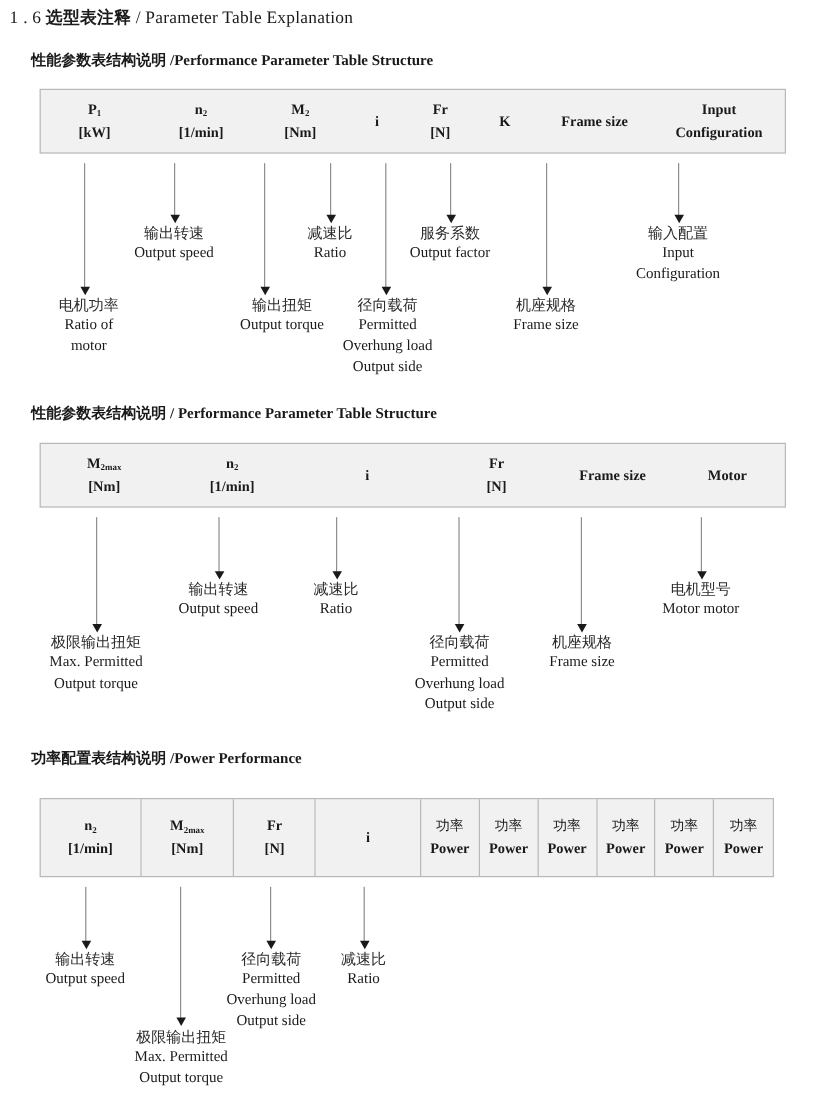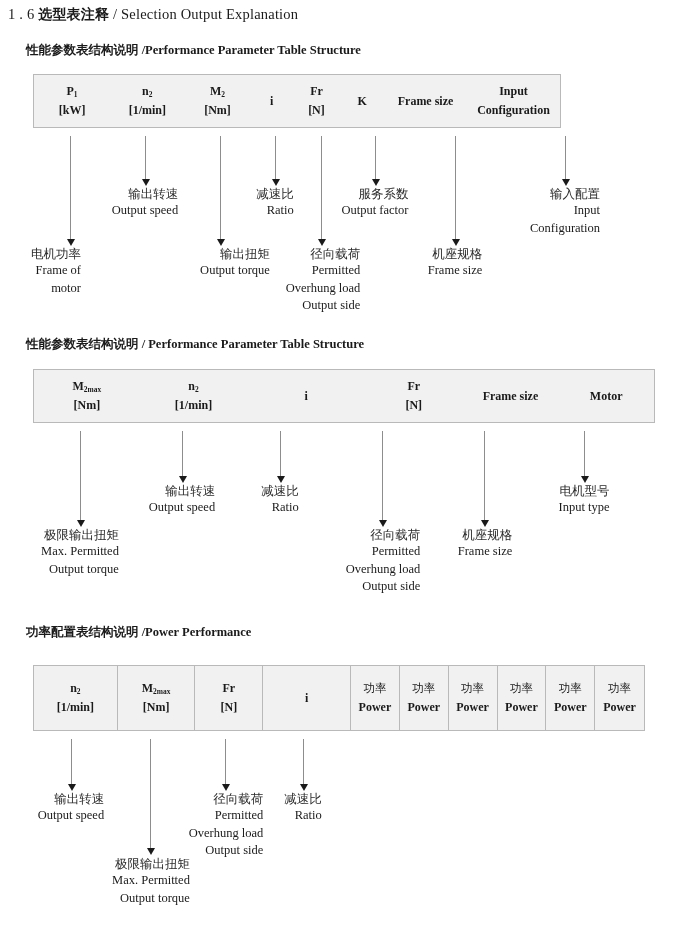--- a/index.html
+++ b/index.html
@@ -101,21 +101,21 @@
     width: 0;
     height: 0;
     border-left: 4px solid transparent;
     border-right: 4px solid transparent;
     border-top: 7px solid #1a1a1a;
   }
 
   
   .anno {
     position: absolute;
-    text-align: right;
+    text-align: center;
     line-height: 1.38;
     white-space: nowrap;
     transform: translateX(-50%);
   }
   .anno .cn {
     font-family: "DejaVu Sans", sans-serif;
     font-size: 12.5px;
     color: #2b2b2b;
     display: block;
   }
@@ -126,28 +126,28 @@
     display: block;
   }
 </style>
 </head>
 <body>
 
 <div class="doc-title">
   <span class="num">1 . 6</span>
   <span class="cn">选型表注释</span>
   <span class="sep">/</span>
-  <span class="en">Selection Output Explanation</span>
+  <span class="en">Parameter Table Explanation</span>
 </div>
 
 <div class="sec-head" style="top:42px;">
   <span class="cn">性能参数表结构说明</span><span class="en"> <span>/</span><span>Performance Parameter Table Structure</span></span>
 </div>
 
-<div class="tbl" id="tbl1" style="left:33px; top:74px; width:528px; height:54px;">
+<div class="tbl" id="tbl1" style="left:33px; top:74px; width:622px; height:54px;">
   <div class="cell" style="width:90px;">
     <span class="l1">P<sub>1</sub></span>
     <span class="l2">[kW]</span>
   </div>
   <div class="cell" style="width:88px;">
     <span class="l1">n<sub>2</sub></span>
     <span class="l2">[1/min]</span>
   </div>
   <div class="cell" style="width:78px;font-family:Liberation Serif, serif;">
     <span class="l1">M<sub>2</sub></span>
@@ -174,23 +174,23 @@
 
 <div class="arrow" style="left:70px;  top:136px; height:104px;"></div>
 <div class="arrow" style="left:145px; top:136px; height:44px;"></div>
 <div class="arrow" style="left:220px; top:136px; height:104px;"></div>
 <div class="arrow" style="left:275px; top:136px; height:44px;"></div>
 <div class="arrow" style="left:321px; top:136px; height:104px;"></div>
 <div class="arrow" style="left:375px; top:136px; height:44px;"></div>
 <div class="arrow" style="left:455px; top:136px; height:104px;"></div>
 <div class="arrow" style="left:565px; top:136px; height:44px;"></div>
 
-<div class="anno" style="left:56px;  top:245px;">
+<div class="anno" style="left:74px;  top:245px;">
   <span class="cn">电机功率</span>
-  <span class="en">Frame of</span>
+  <span class="en">Ratio of</span>
   <span class="en">motor</span>
 </div>
 <div class="anno" style="left:145px; top:185px;">
   <span class="cn">输出转速</span>
   <span class="en">Output speed</span>
 </div>
 <div class="anno" style="left:235px; top:245px;">
   <span class="cn">输出扭矩</span>
   <span class="en">Output torque</span>
 </div>
@@ -271,21 +271,21 @@
   <span class="en">Permitted</span>
   <span class="en">Overhung load</span>
   <span class="en">Output side</span>
 </div>
 <div class="anno" style="left:485px; top:526px;">
   <span class="cn">机座规格</span>
   <span class="en">Frame size</span>
 </div>
 <div class="anno" style="left:584px; top:482px;">
   <span class="cn">电机型号</span>
-  <span class="en">Input type</span>
+  <span class="en">Motor motor</span>
 </div>
 
 <div class="sec-head" style="top:624px;">
   <span class="cn">功率配置表结构说明</span><span class="en"> <span>/</span><span>Power Performance</span></span>
 </div>
 
 <div class="tbl bordered" id="tbl3" style="left:33px; top:665px; width:612px; height:66px;">
   <div class="cell" style="width:84px;">
     <span class="l1">n<sub>2</sub></span>
     <span class="l2">[1/min]</span>

